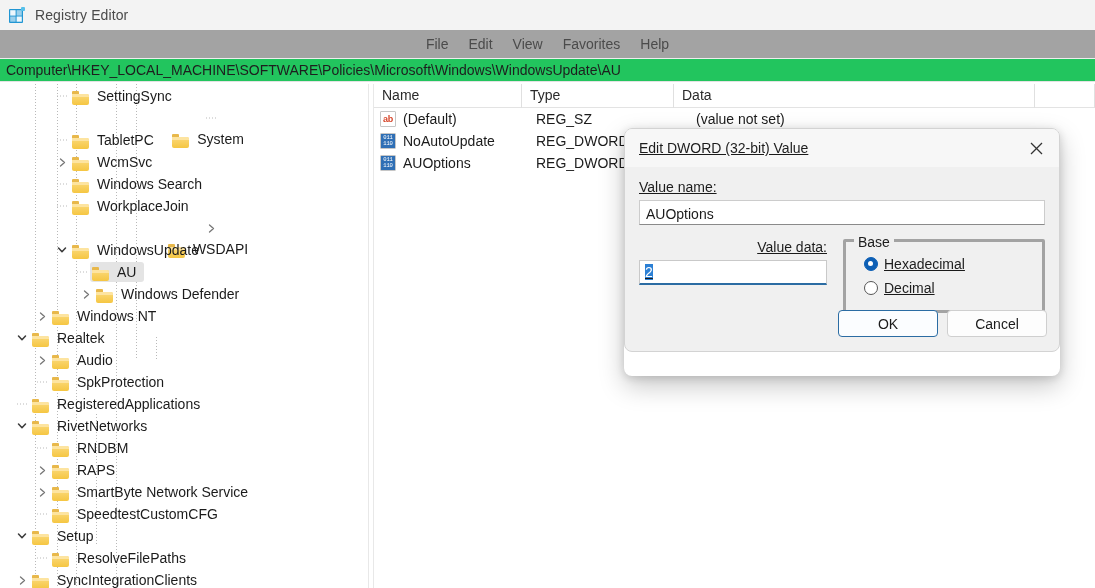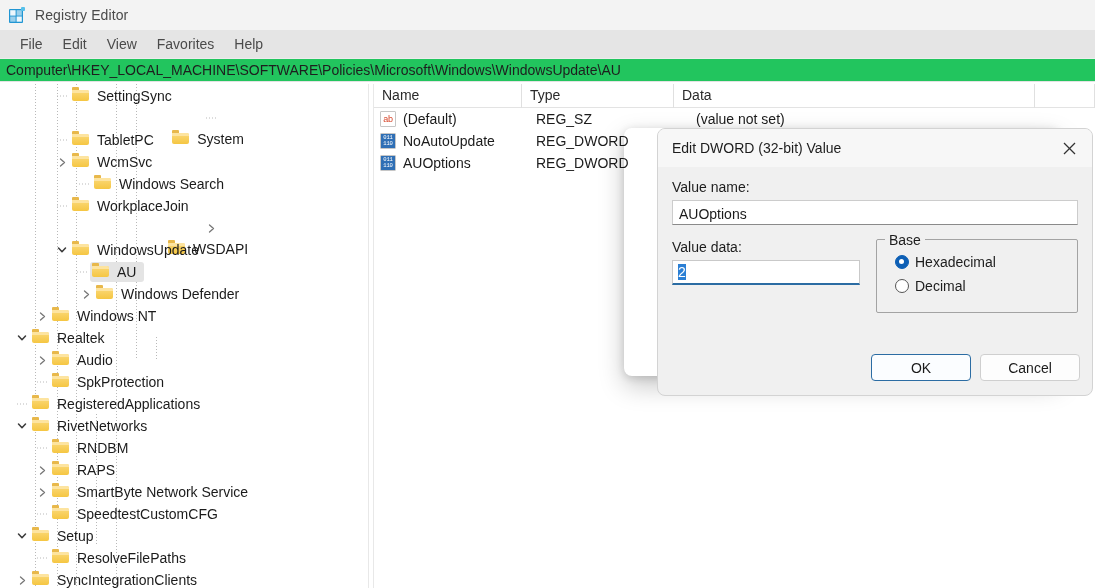--- a/index.html
+++ b/index.html
@@ -30,24 +30,24 @@
   }
   .title-text {
     font-size: 14px;
     color: #4a4a4a;
     letter-spacing: .1px;
   }
 
   
   .menubar {
     height: 28px;
-    background: #e5e5e5;
+    background: #a3a3a3;
     display: flex;
     align-items: center;
-    padding-left: 10px;
+    justify-content: center;
   }
   .menu-item {
     font-size: 14px;
     color: #4b4b4b;
     padding: 2px 10px;
     cursor: default;
   }
 
   
   .addressbar {
@@ -153,21 +153,21 @@
     color: #1b1b1b;
     padding: 0 2px;
     line-height: 18px;
   }
   .tree-row.selected .sel-wrap {
     background: #e4e4e4;
     border-radius: 3px;
   }
   .sel-wrap {
     display: flex;
-    align-items: flex-start;
+    align-items: flex-end;
     padding: 1px 6px 1px 2px;
     border-radius: 3px;
   }
 
   
   .guide {
     position: absolute;
     top: 0; bottom: 0;
     width: 1px;
     background-image: linear-gradient(to bottom, #b9b9b9 0 1px, transparent 1px 3px);
@@ -214,21 +214,21 @@
     border-radius: 1px;
   }
   .icon-sz {
     background: #ffffff;
     border: 1px solid #c6c6c6;
     display: flex; align-items: center; justify-content: center;
   }
   .icon-sz span {
     font-family: "Liberation Sans", sans-serif;
     font-size: 9px;
-    font-weight: normal;
+    font-weight: bold;
     color: #d6452a;
     line-height: 1;
     letter-spacing: -.3px;
   }
   .icon-dword {
     background: #ffffff;
     border: 1px solid #c6c6c6;
     overflow: hidden;
     display: flex; align-items: center; justify-content: center;
   }
@@ -266,26 +266,27 @@
   .dlg-shadow {
     position: absolute;
     left: 624px; top: 128px;
     width: 436px; height: 248px;
     border-radius: 8px;
     box-shadow: 0 10px 26px rgba(0,0,0,.22), 0 2px 8px rgba(0,0,0,.14);
     pointer-events: none;
   }
   .dialog {
     position: absolute;
-    left: 657px; top: 128px;
-    width: 436px; height: 268px;
+    left: 624px; top: 128px;
+    width: 436px; height: 224px;
     background: #f0f0f0;
     border: 1px solid #d3d3d3;
     border-radius: 8px;
     overflow: hidden;
+    text-decoration: underline;
   }
   .dlg-title {
     height: 38px;
     background: #f7f7f7;
     display: flex;
     align-items: center;
     justify-content: space-between;
     padding-left: 14px;
   }
   .dlg-title-text {
@@ -315,39 +316,39 @@
     padding: 3px 6px 0 6px;
     width: 100%;
     font-family: "Liberation Sans", sans-serif;
     outline: none;
   }
   .vd-row {
     display: flex;
     margin-top: 14px;
     gap: 16px;
   }
-  .vd-left { width: 188px; }
+  .vd-left { width: 188px; text-align: right; }
   .sel-char {
     background: #2b7fd4;
     color: #ffffff;
   }
   .vd-input-fake {
     height: 25px;
     background: #ffffff;
     border: 1px solid #c9c9c9;
     border-bottom: 2px solid #2b6ca3;
     display: flex;
     align-items: center;
     padding: 0 5px;
     font-size: 14px;
     cursor: text;
   }
   .groupbox {
     flex: 1 1 auto;
-    border: 1px solid #a3a3a3;
+    border: 3px solid #a3a3a3;
     border-radius: 2px;
     position: relative;
     padding: 10px 10px 10px 12px;
     height: 74px;
     background: #f0f0f0;
   }
   .gb-title {
     position: absolute;
     top: -8px; left: 8px;
     background: #f0f0f0;
@@ -501,21 +502,21 @@
           </div>
           <div class="sel-wrap">
             <div class="folder">
               <div class="tab"></div>
               <div class="body"></div>
               <div class="lip"></div>
             </div>
             <div class="node-label">WcmSvc</div>
           </div>
         </div>
-        <div class="tree-row" style="padding-left: 76px;">
+        <div class="tree-row" style="padding-left: 54px;">
           <div class="twisty">
             <svg width="12" height="12" viewBox="0 0 12 12">
               <line x1="1" y1="6" x2="11" y2="6" stroke="#b9b9b9" stroke-width="1" stroke-dasharray="1 2"></line>
             </svg>
           </div>
           <div class="sel-wrap">
             <div class="folder">
               <div class="tab"></div>
               <div class="body"></div>
               <div class="lip"></div>

